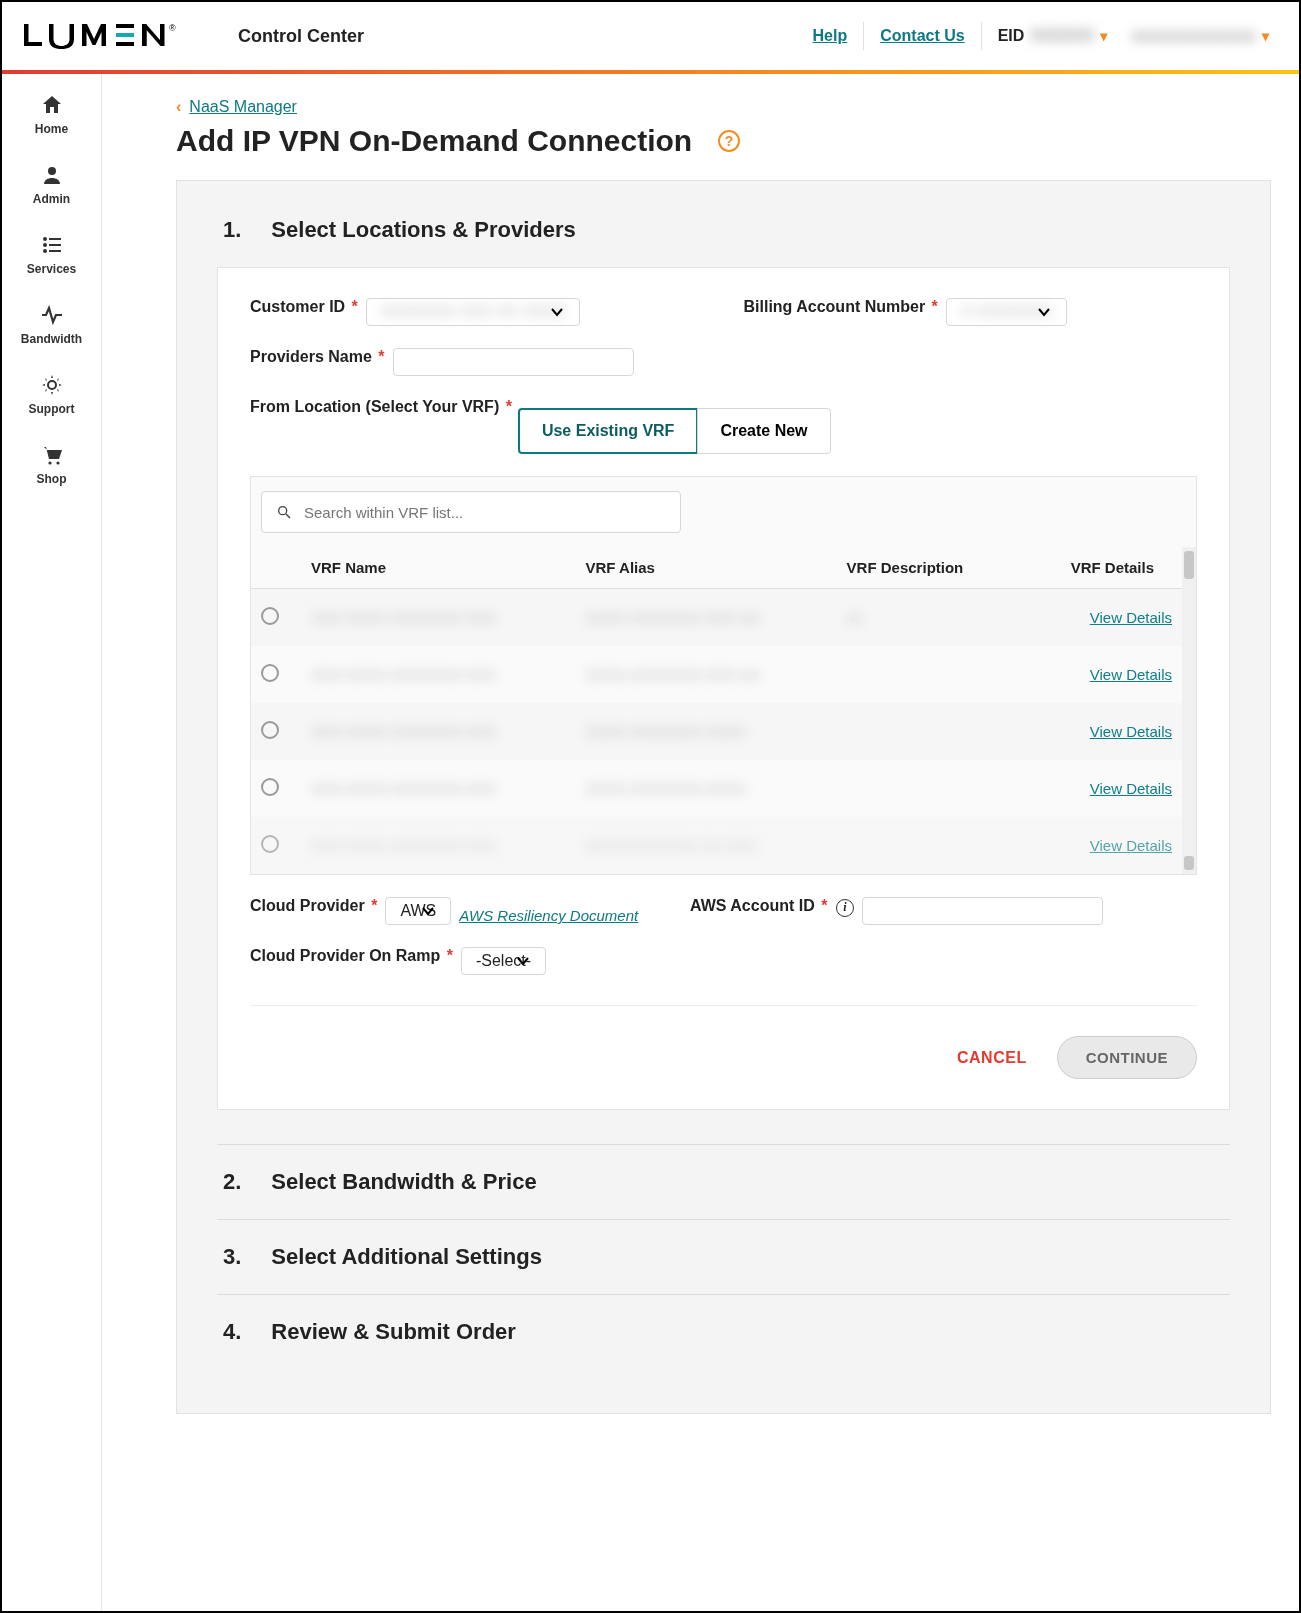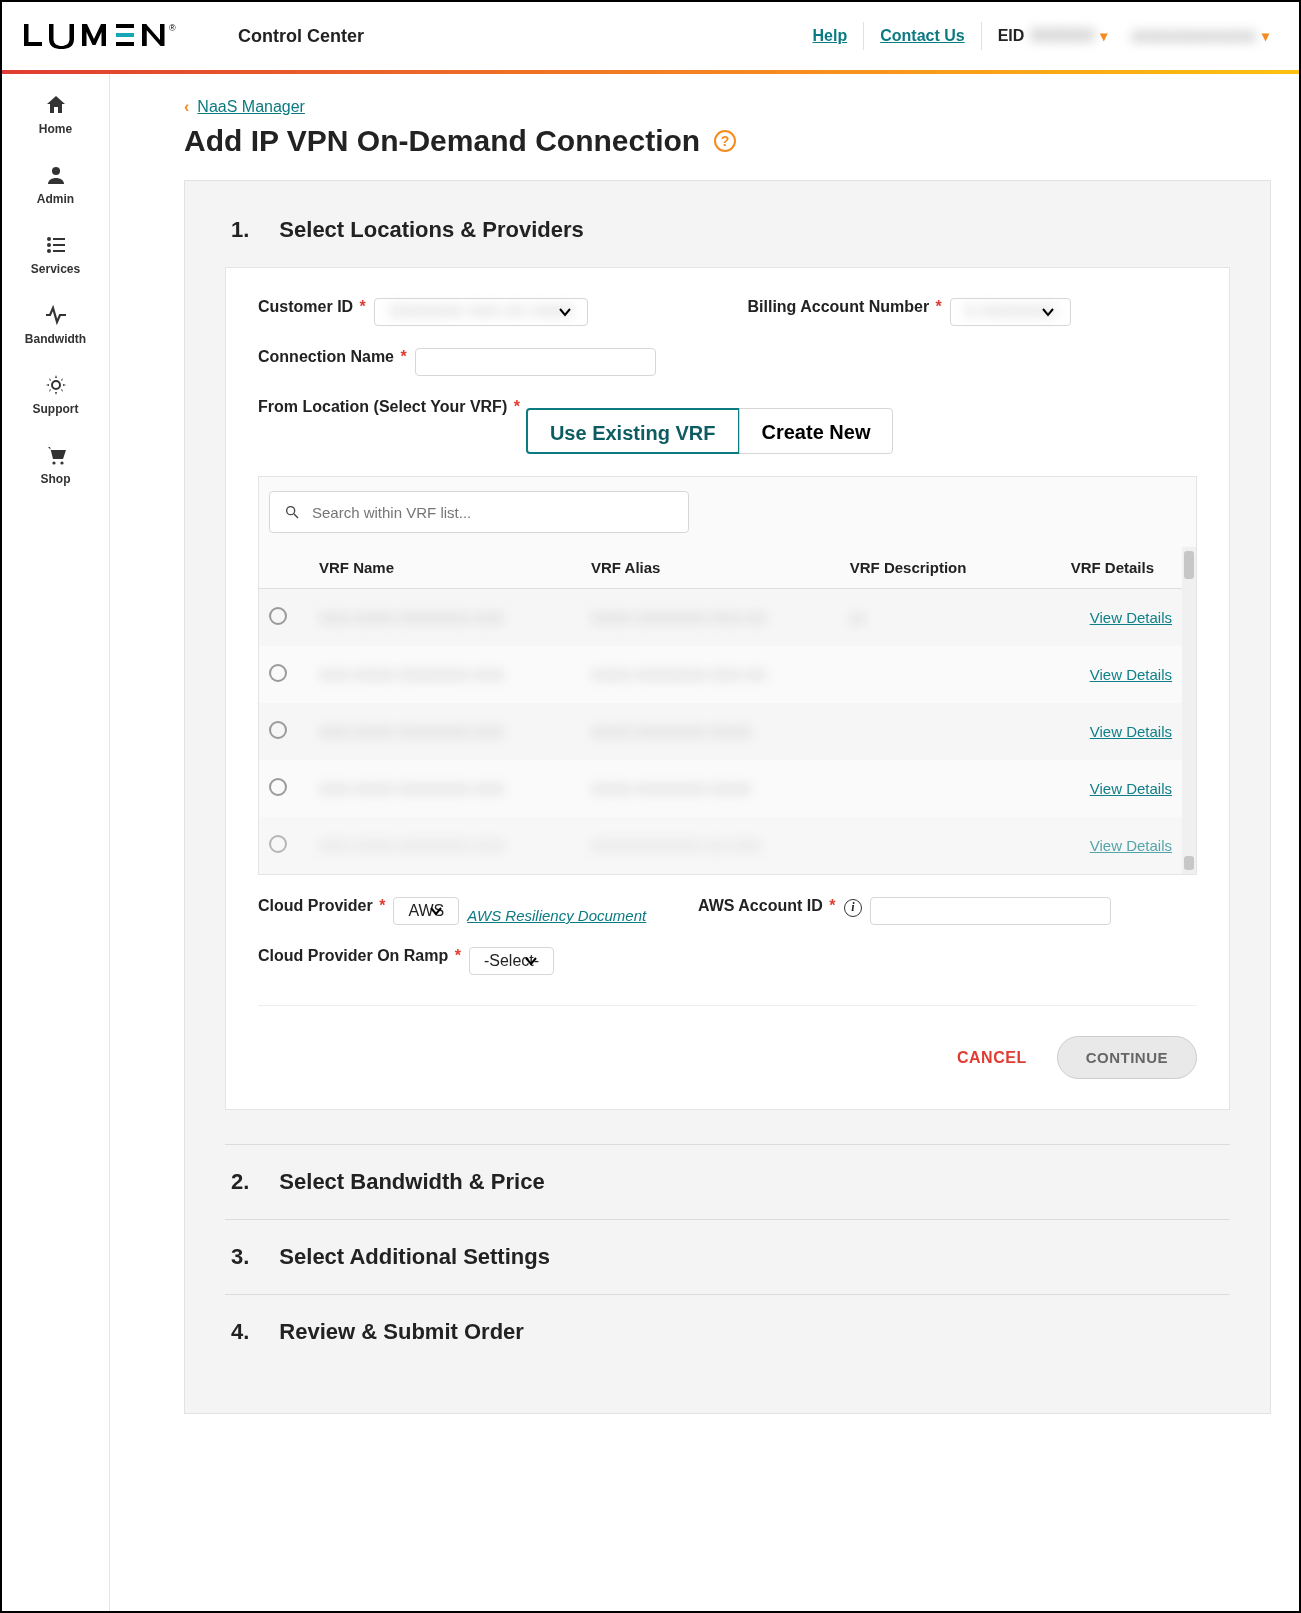--- a/index.html
+++ b/index.html
@@ -30,31 +30,31 @@
   .eid{padding:0 8px 0 16px;font-weight:600;font-size:16px;display:flex;align-items:center;gap:6px;}
   .eid .blur, .acct .blur{filter:blur(6px);color:#999;}
   .chev{color:var(--orange);font-size:14px;}
   .acct{display:flex;align-items:center;gap:6px;padding:0 8px 0 16px;font-weight:600;}
 
   .orange-bar{height:4px;background:linear-gradient(90deg,#E03C31 0%,#F68B1F 60%,#FFC20E 100%);}
 
   .body{flex:1;display:flex;min-height:0;}
 
   
-  .sidenav{width:108px;border-right:1px solid #e5e5e5;display:flex;flex-direction:column;align-items:center;padding-top:8px;gap:6px;}
+  .sidenav{width:100px;border-right:1px solid #e5e5e5;display:flex;flex-direction:column;align-items:center;padding-top:8px;gap:6px;}
   .nav-item{display:flex;flex-direction:column;align-items:center;gap:4px;padding:10px 0;width:100%;cursor:pointer;}
   .nav-item .ico{width:26px;height:26px;display:flex;align-items:center;justify-content:center;color:#333;}
   .nav-item span{font-size:12px;font-weight:600;color:#333;}
 
   
   .main{flex:1;overflow:auto;padding:24px 28px 40px 32px;}
   .breadcrumb{display:flex;align-items:center;gap:8px;color:var(--teal);font-size:16px;margin-bottom:8px;margin-left:42px;}
   .breadcrumb a{color:var(--teal);text-decoration:underline;}
   .breadcrumb .back{color:var(--orange);font-weight:700;}
-  h1.title{font-size:30px;font-weight:800;margin:6px 0 22px 42px;display:flex;align-items:center;gap:14px;}
+  h1.title{font-size:30px;font-weight:800;margin:6px 0 22px 42px;display:flex;align-items:center;gap:26px;}
   .help-ring{width:22px;height:22px;border:2px solid var(--orange);border-radius:50%;color:var(--orange);display:flex;align-items:center;justify-content:center;font-size:14px;font-weight:700;}
 
   .panel{background:var(--panel);border:1px solid #e2e2e2;margin-left:42px;padding:36px 40px 44px 40px;}
 
   .step-head{display:flex;align-items:baseline;gap:30px;font-size:22px;font-weight:800;margin:0 0 24px 6px;}
 
   .card{background:#fff;border:1px solid #e4e4e4;padding:30px 32px 30px 32px;}
 
   .row2{display:flex;gap:40px;}
   .field{flex:1;display:flex;flex-direction:row;gap:8px;}
@@ -62,21 +62,21 @@
   .req{color:var(--red);margin-left:2px;}
   .select,.input{height:28px;border:1px solid var(--border);border-radius:4px;background:#fff;display:flex;align-items:center;padding:0 14px;font-size:16px;position:relative;}
   .select .val{flex:1;}
   .select .blurval{flex:1;filter:blur(6px);color:#bbb;}
   .select .caret{position:absolute;right:14px;top:50%;transform:translateY(-50%);}
   .input input{border:none;outline:none;width:100%;height:100%;font-size:16px;background:transparent;}
 
   .mt20{margin-top:22px;}
 
   .seg{display:flex;gap:0;margin-top:10px;}
-  .seg button{height:46px;padding:12px 22px;border:1px solid var(--border);background:#fff;font-size:20px;font-weight:600;cursor:pointer;}
+  .seg button{height:46px;padding:12px 22px;border:1px solid var(--border);background:#fff;font-size:16px;font-weight:600;cursor:pointer;}
   .seg button.active{border:2px solid var(--teal);color:var(--teal-dark);}
   .seg button:first-child{border-radius:4px 0 0 4px;}
   .seg button:last-child{border-radius:0 4px 4px 0;margin-left:-1px;}
 
   .vrf-box{background:#fafafa;border:1px solid #e4e4e4;margin-top:22px;}
   .search-wrap{padding:14px 10px;}
   .search{width:420px;height:42px;border:1px solid var(--border);border-radius:4px;background:#fff;display:flex;align-items:center;gap:10px;padding:0 14px;}
   .search input{border:none;outline:none;flex:1;font-size:15px;background:transparent;}
 
   table.vrf{width:100%;border-collapse:collapse;}
@@ -241,21 +241,21 @@
                 <span class="caret">
                     <svg width="16" height="16" viewBox="0 0 16 16">
                       <path d="M3 5l5 6 5-6" fill="none" stroke="#000" stroke-width="2"></path>
                     </svg>
                   </span>
               </div>
             </div>
           </div>
 
           <div class="field mt20">
-            <div class="label"><span>Connection Name</span> <span class="req">*</span></div>
+            <div class="label"><span>Providers Name</span> <span class="req">*</span></div>
             <div class="input">
               <input type="text" value="" style="">
             </div>
           </div>
 
           <div class="field mt20" style="gap:6px;">
             <div class="label"><span>From Location (Select Your VRF)</span> <span class="req">*</span></div>
             <div class="seg">
               <button class="active">Use Existing VRF</button>
               <button>Create New</button>

